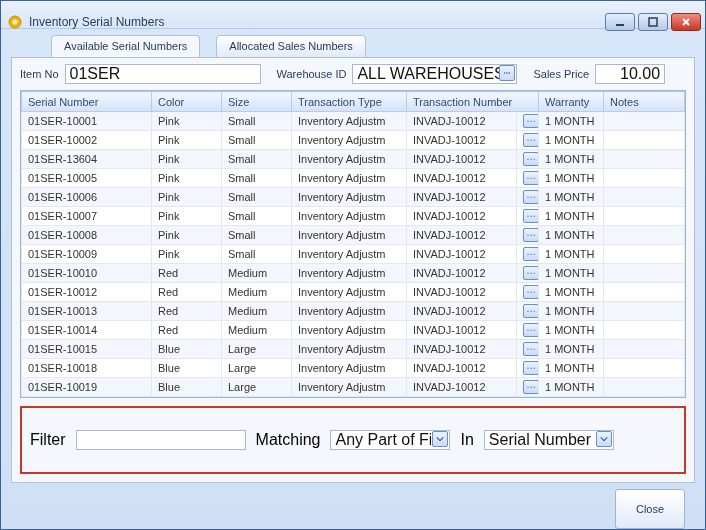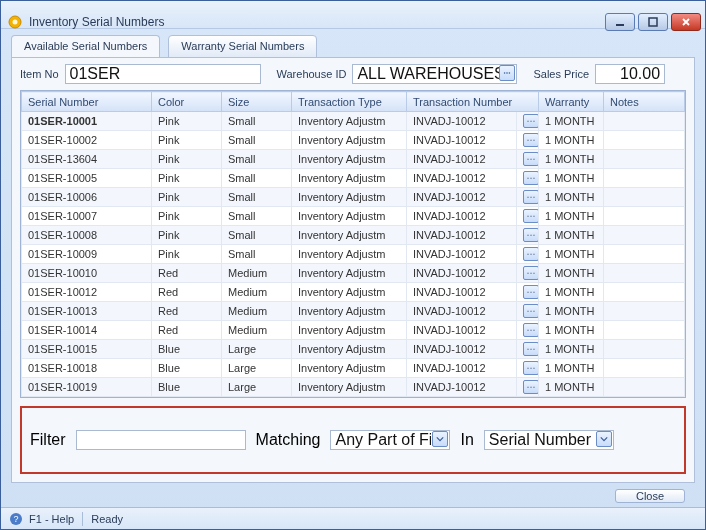--- a/index.html
+++ b/index.html
@@ -37,21 +37,21 @@
 .titlebar .win-btn.close {
   background: linear-gradient(#f28b82, #c53925);
   border-color: #8f2a1c; color: #fff;
 }
 
 .content {
   flex: 1; display: flex; flex-direction: column;
   padding: 6px 10px 0 10px;
 }
 
-.tabs { display: flex; gap: 8px; margin-bottom: -1px; }
+.tabs { display: flex; gap: 16px; margin-bottom: -1px; margin-left: 40px; }
 .tab {
   padding: 4px 12px 5px 12px;
   font-size: 11px;
   border: 1px solid #b0c0da;
   background: linear-gradient(#ffffff, #e1eaf7);
   color: #2a3c59;
   border-top-left-radius: 4px; border-top-right-radius: 4px;
 }
 .tab.active { background: #f4f8fd; border-bottom-color: #f4f8fd; }
 
@@ -91,42 +91,42 @@
   white-space: nowrap; overflow: hidden; text-overflow: ellipsis;
 }
 tbody td {
   border: 1px solid #e1e8f2;
   font-size: 11px; color: #333;
   padding: 2px 6px; height: 18px;
   white-space: nowrap; overflow: hidden; text-overflow: ellipsis;
   background: #fff;
 }
 tbody tr:nth-child(odd) td { background: #f3f7fd; }
-tbody tr:nth-child(1) td:first-child { font-weight: bold; }
+tbody tr:nth-child(1) td:first-child { font-weight: normal; }
 
 .ellips-btn {
   width: 16px; height: 14px; border: 1px solid #6a8cc7;
   background: linear-gradient(#eaf3ff,#c8dcfa);
   display: inline-flex; align-items: center; justify-content: center;
   font-size: 9px; color: #2a3c59; border-radius: 2px;
 }
 
 .filter-bar {
   border: 2px solid #c0392b;
   padding: 22px 8px;
   display: flex; align-items: center; gap: 10px;
   margin-top: 8px;
 }
 
 .buttons-bar {
   display: flex; justify-content: flex-end;
   padding: 6px 10px 4px 10px;
 }
 .btn {
-  min-width: 70px; height: 14px;
+  min-width: 70px; height: 40px;
   border: 1px solid #9fb3d4; border-radius: 3px;
   background: linear-gradient(#ffffff,#e1eaf7);
   font-size: 11px; color: #2a3c59;
   display: inline-flex; align-items: center; justify-content: center;
 }
 
 .statusbar {
   height: 24px;
   border-top: 1px solid #a9bdd9;
   background: linear-gradient(#e9f1fb,#d7e6f8);
@@ -177,21 +177,21 @@
             <path d="M2 2 L8 8 M8 2 L2 8" stroke="#fff" stroke-width="1.8"></path>
           </svg>
         </span>
     </div>
   </div>
 
   <div class="content">
 
     <div class="tabs">
       <div class="tab active">Available Serial Numbers</div>
-      <div class="tab">Warranty Serial Numbers</div>
+      <div class="tab">Allocated Sales Numbers</div>
     </div>
 
     <div class="panel">
 
       <div class="row top">
         <span class="label">Item No</span>
         <input class="input" style="width: 196px;" value="01SER">
         <span class="label" style="margin-left:10px">Warehouse ID</span>
         <span class="select-wrap">
           <input class="input" style="width: 165px; padding-right: 16px;" value="ALL WAREHOUSES">

